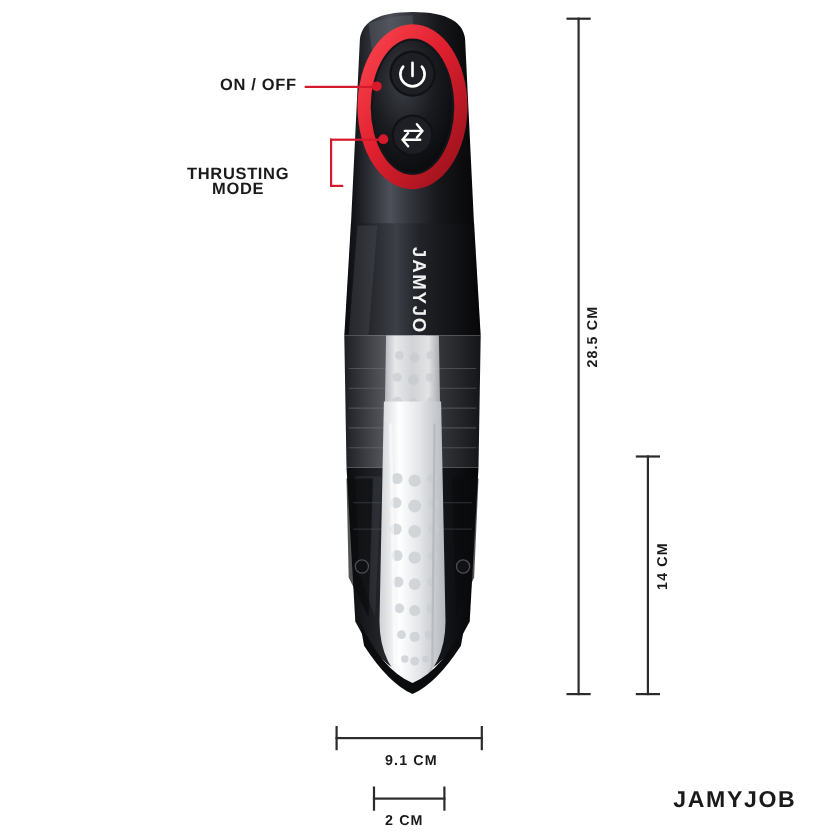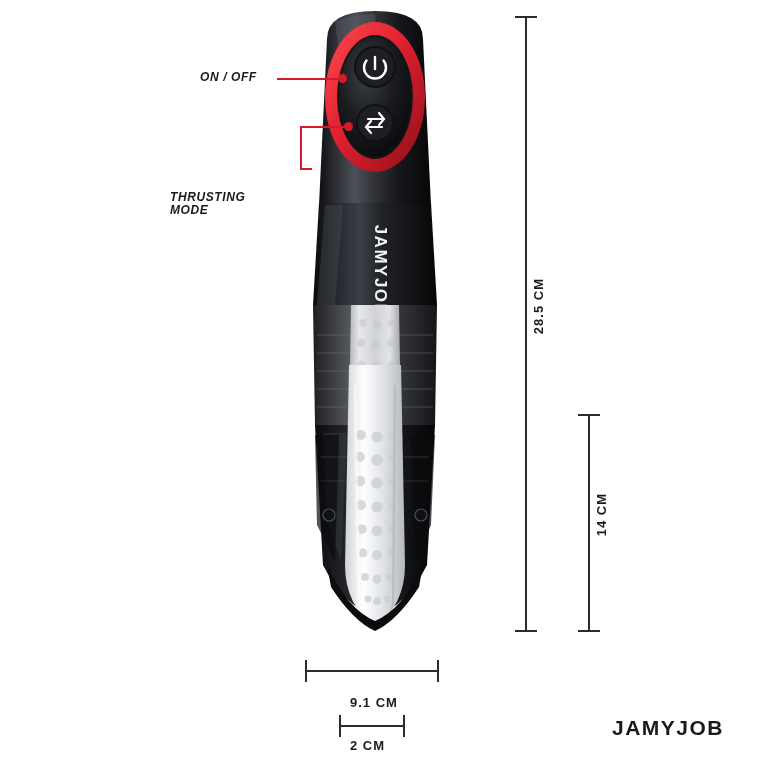--- a/index.html
+++ b/index.html
@@ -17,27 +17,26 @@
   #stage {
     position: absolute;
     left: 0; top: 0;
     width: 760px;
     height: 760px;
   }
   .abs { position: absolute; }
 
   
   .label {
-    font-size: 12px;
+    font-size: 15px;
     font-weight: bold;
     letter-spacing: 0.6px;
     color: #1a1a1a;
     line-height: 13px;
     white-space: pre-line;
-    font-style: italic;
   }
   .dim-label {
     font-size: 13px;
     font-weight: bold;
     letter-spacing: 1px;
     color: #1a1a1a;
   }
   .vertical {
     writing-mode: vertical-rl;
     text-orientation: mixed;
@@ -231,41 +230,41 @@
       <path d="M140,380 L138,600 Q134,612 130,618" stroke="#9ea1a6" stroke-width="2" fill="none" opacity="0.4"></path>
 
       <path d="M72,560 Q92,604 120,616 Q148,604 168,560 L164,582 Q142,616 120,626 Q98,616 76,582 Z" fill="#0b0c0e"></path>
     </svg>
   </div>
 
   <div class="abs label" style="left:200px; top:71px;">ON / OFF</div>
   <div class="leader" style="left:277px; top:78px; width:65px; height:2px;"></div>
   <div class="leader" style="left:338px; top:74px; width:9px; height:9px; border-radius:50%;"></div>
 
-  <div class="abs label" style="left:170px; top:152px; text-align:left;margin-top:39px;">THRUSTING
+  <div class="abs label" style="left:170px; top:152px; text-align:center;">THRUSTING
 MODE</div>
   <div class="leader" style="left:300px; top:168px; width:12px; height:2px;"></div>
   <div class="leader" style="left:300px; top:126px; width:2px; height:44px;"></div>
   <div class="leader" style="left:300px; top:126px; width:48px; height:2px;"></div>
   <div class="leader" style="left:344px; top:122px; width:9px; height:9px; border-radius:50%;"></div>
 
   <div class="dimline" style="left:515px; top:16px; width:22px; height:2px;"></div>
   <div class="dimline" style="left:525px; top:16px; width:2px; height:616px;"></div>
   <div class="dimline" style="left:515px; top:630px; width:22px; height:2px;"></div>
   <div class="abs dim-label vertical" style="left:531px; top:278px;">28.5 CM</div>
 
   <div class="dimline" style="left:578px; top:414px; width:22px; height:2px;"></div>
   <div class="dimline" style="left:588px; top:414px; width:2px; height:218px;"></div>
   <div class="dimline" style="left:578px; top:630px; width:22px; height:2px;"></div>
   <div class="abs dim-label vertical" style="left:594px; top:493px;">14 CM</div>
 
   <div class="dimline" style="left:305px; top:660px; width:2px; height:22px;"></div>
   <div class="dimline" style="left:305px; top:670px; width:134px; height:2px;"></div>
   <div class="dimline" style="left:437px; top:660px; width:2px; height:22px;"></div>
-  <div class="abs dim-label" style="left:350px; top:683px;margin-top:12px;">9.1 CM</div>
+  <div class="abs dim-label" style="left:350px; top:683px;">9.1 CM</div>
 
   <div class="dimline" style="left:339px; top:715px; width:2px; height:22px;"></div>
   <div class="dimline" style="left:339px; top:725px; width:66px; height:2px;"></div>
   <div class="dimline" style="left:403px; top:715px; width:2px; height:22px;"></div>
   <div class="abs dim-label" style="left:350px; top:738px;">2 CM</div>
 
   <div class="abs brand" style="left:612px; top:716px;">JAMYJOB</div>
 
 </div>
 

